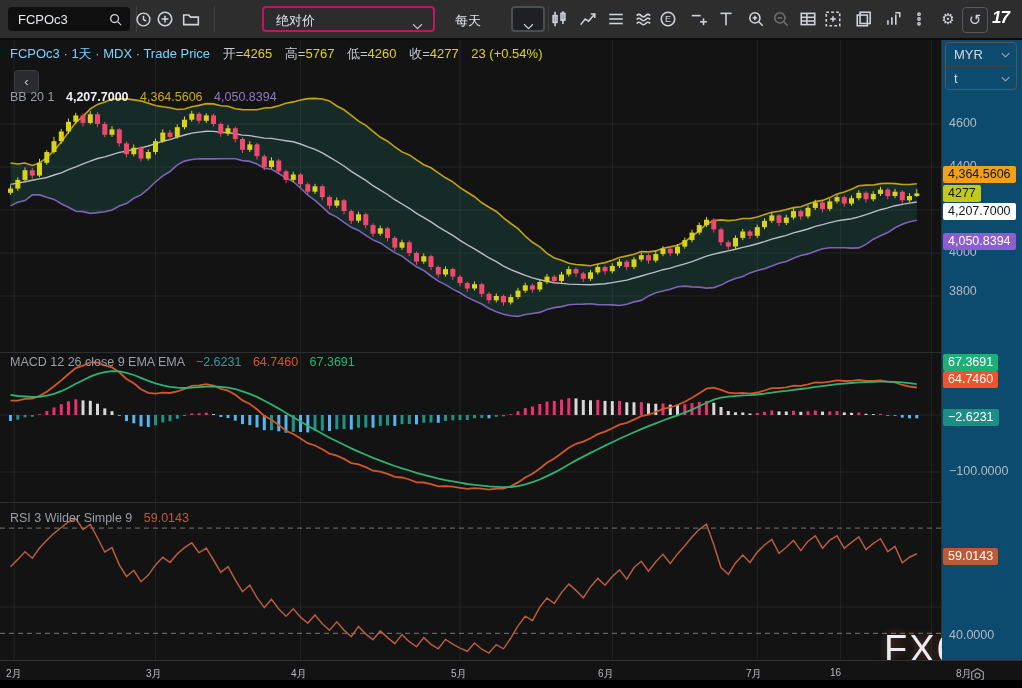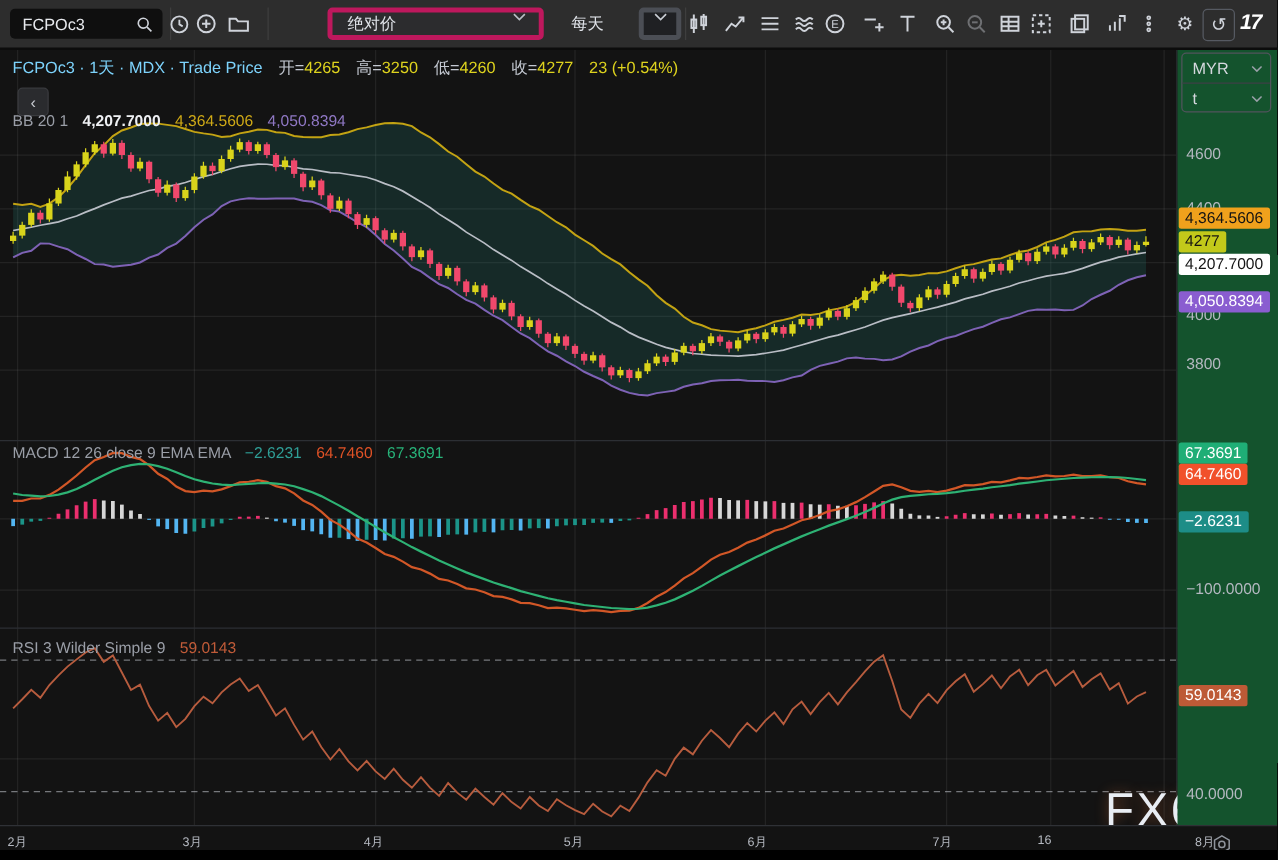--- a/index.html
+++ b/index.html
@@ -6,21 +6,21 @@
   #app{position:relative;width:1022px;height:680px;background:#131313;overflow:hidden;
        font-family:"Liberation Sans",sans-serif;color:#d2d6dd;-webkit-font-smoothing:antialiased;}
   
   #toolbar{position:absolute;left:0;top:0;width:1022px;height:38px;background:#2d2d2d;border-bottom:2px solid #0c0c0c;z-index:10;}
   .tb-sep{position:absolute;top:6px;width:1px;height:26px;background:#3e3e3e;}
   #symbol-box{position:absolute;left:8px;top:7px;width:122px;height:24px;background:#0f0f0f;border-radius:4px;display:flex;align-items:center;cursor:pointer;}
   #symbol-box .sym{margin-left:10px;font-size:13px;color:#e8eaee;flex:1;}
   .icon-btn{position:absolute;top:7px;width:24px;height:24px;display:flex;align-items:center;justify-content:center;border-radius:4px;cursor:pointer;}
   .icon-btn svg{stroke:#cfd3da;fill:none;stroke-width:1.4;}
   .dim{opacity:.4;}
-  .dd{position:absolute;top:6px;height:26px;background:#2c2c2e;border:4px solid #be185d;border-radius:4px;display:flex;align-items:flex-start;box-sizing:border-box;cursor:pointer;}
+  .dd{position:absolute;top:6px;height:26px;background:#2c2c2e;border:2px solid #be185d;border-radius:4px;display:flex;align-items:flex-end;box-sizing:border-box;cursor:pointer;}
   .dd .lbl{margin-left:12px;font-size:13px;color:#dfe2e8;flex:1;}
   .glyph-btn{font-size:15px;color:#cfd3da;}
   #tv-logo{position:absolute;left:992px;top:8px;font-size:17px;font-weight:800;letter-spacing:-1px;color:#fff;font-style:italic;cursor:pointer;}
   
   #chart-header{position:absolute;left:10px;top:45px;font-size:13px;z-index:6;white-space:nowrap;}
   #chart-header .title{color:#7dd3fc;}
   #chart-header .olabel{color:#c3c8d1;margin-left:9px;}
   #chart-header .oval{color:#ded31e;}
   #chart-header .chg{color:#ded31e;margin-left:9px;}
   #back-btn{position:absolute;left:14px;top:70px;width:23px;height:21px;background:#2a2b2e;border:1px solid #3a3b3f;border-radius:4px;
@@ -37,21 +37,21 @@
   #macd-legend .s{color:#27b379;margin-left:8px;}
   #rsi-legend{top:511px;}
   #rsi-legend .v{color:#c05b38;margin-left:8px;}
   #watermark{position:absolute;left:884px;top:628px;font-size:38px;color:#e9edf3;letter-spacing:2px;z-index:5;
              text-shadow:0 0 10px rgba(230,120,60,.4);}
   
   #chart-svg{position:absolute;left:0;top:38px;z-index:1;cursor:crosshair;}
   .h-sep{position:absolute;left:0;width:1022px;height:1px;background:#2c2f34;z-index:4;}
   #v-sep{position:absolute;left:941px;top:38px;width:1px;height:650px;background:#2c2f34;z-index:4;}
   
-  #price-axis{position:absolute;left:942px;top:38px;width:80px;height:622px;background:#14532d;z-index:5;cursor:ns-resize;}
+  #price-axis{position:absolute;left:942px;top:38px;width:80px;height:622px;background:#0c4a6e;z-index:5;cursor:ns-resize;}
   .tick{position:absolute;left:7px;font-size:12.5px;color:#b4b8c0;}
   .badge{position:absolute;left:1px;height:17px;line-height:17px;padding:0 5px;font-size:12.5px;border-radius:2px;color:#fff;white-space:nowrap;}
   .badge.dark-text{color:#131313;}
   #unit-box{position:absolute;left:3px;top:4px;width:72px;height:48px;border:1px solid #51545c;border-radius:4px;box-sizing:border-box;}
   .unit-row{height:23px;display:flex;align-items:center;cursor:pointer;}
   .unit-row .u{margin-left:8px;font-size:13px;color:#d5d8de;flex:1;}
   .unit-row svg{margin-right:6px;}
   #unit-div{height:1px;background:#3d4046;}
   
   #time-axis{position:absolute;left:0;top:660px;width:1022px;height:28px;background:#131313;border-top:1px solid #2f3136;z-index:6;cursor:ew-resize;box-sizing:border-box;}
@@ -644,21 +644,21 @@
       </g>
     </svg>
 
   <div class="h-sep" style="top:352px;"></div>
   <div class="h-sep" style="top:502px;"></div>
   <div id="v-sep"></div>
 
   <div id="chart-header">
     <span class="title">FCPOc3 · 1天 · MDX · Trade Price</span>
     <span class="olabel">开=</span><span class="oval">4265</span>
-    <span class="olabel">高=</span><span class="oval">3250</span>
+    <span class="olabel">高=</span><span class="oval">5767</span>
     <span class="olabel">低=</span><span class="oval">4260</span>
     <span class="olabel">收=</span><span class="oval">4277</span>
     <span class="chg">23 (+0.54%)</span>
   </div>
   <div id="back-btn">‹</div>
 
   <div id="bb-legend" class="legend">
     <span class="t">BB 20 1</span>
     <span class="basis">4,207.7000</span>
     <span class="up">4,364.5606</span>

